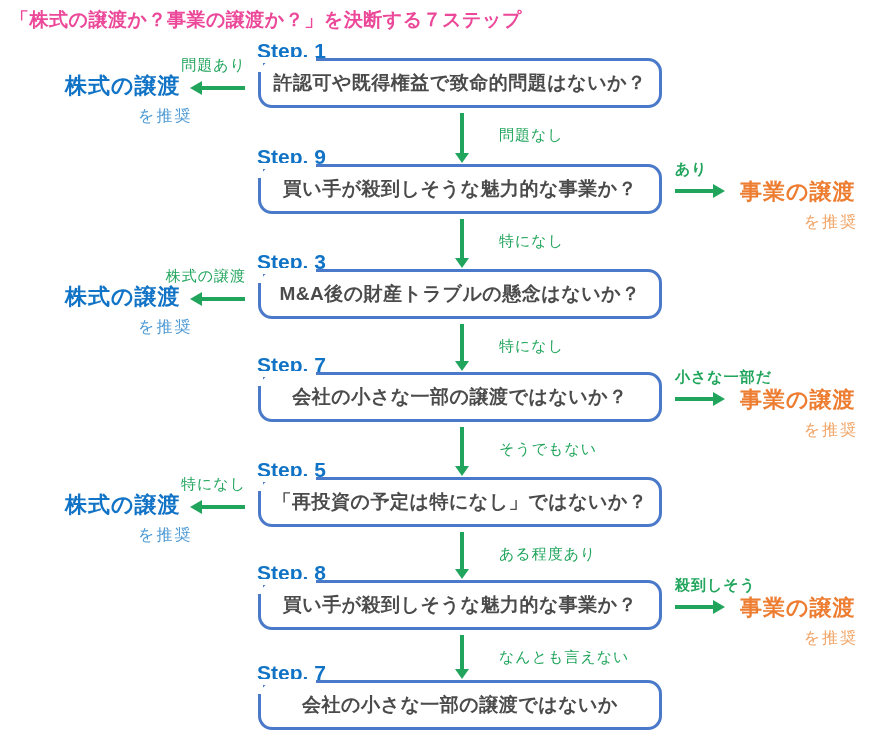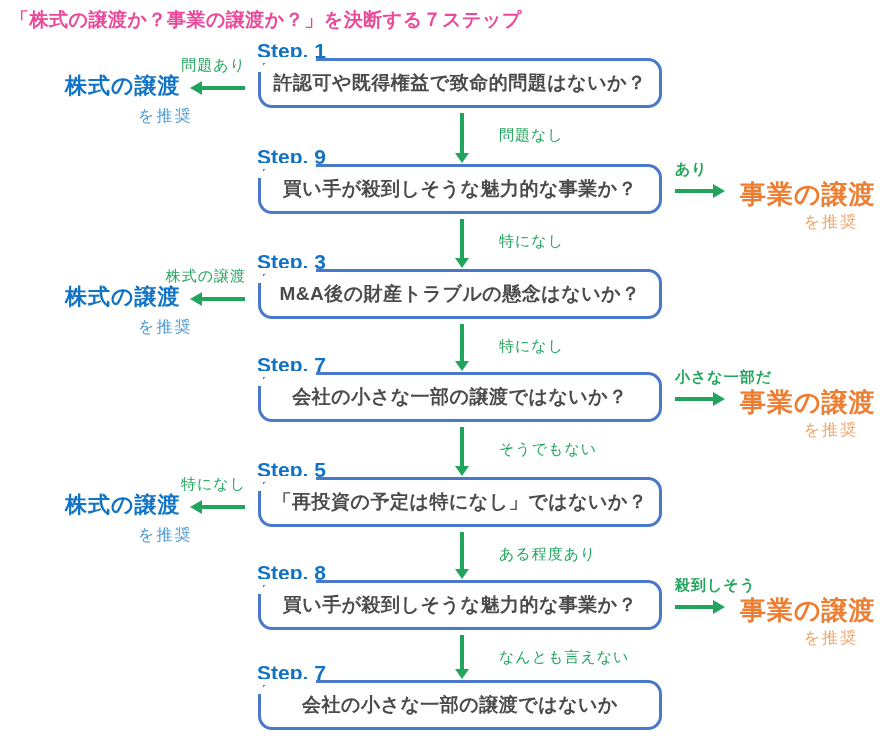--- a/index.html
+++ b/index.html
@@ -24,21 +24,21 @@
   .down-label{position:absolute;left:473px;top:68px;font-size:15px;font-weight:normal;color:#21a55c;letter-spacing:1px;white-space:nowrap;margin-left:26px;}
   .side-label-l{position:absolute;right:642px;top:-2px;font-size:15px;font-weight:normal;color:#21a55c;letter-spacing:1px;white-space:nowrap;}
   .arrow-l{position:absolute;left:190px;top:23px;width:55px;height:13px;display:flex;align-items:center;}
   .head-l{width:0;height:0;border-top:7px solid transparent;border-bottom:7px solid transparent;border-right:12px solid #21a55c;}
   .line-h{flex:1;height:4px;background:#21a55c;}
   .reco-l{position:absolute;left:65px;top:13px;font-size:22px;font-weight:bold;color:#1173c5;letter-spacing:1px;white-space:nowrap;}
   .suffix-l{position:absolute;left:138px;top:48px;font-size:16px;color:#4a98d4;letter-spacing:2px;white-space:nowrap;}
   .side-label-r{position:absolute;left:675px;top:-4px;font-size:15px;font-weight:bold;color:#21a55c;letter-spacing:1px;white-space:nowrap;}
   .arrow-r{position:absolute;left:675px;top:20px;width:50px;height:13px;display:flex;align-items:center;}
   .head-r{width:0;height:0;border-top:7px solid transparent;border-bottom:7px solid transparent;border-left:12px solid #21a55c;}
-  .reco-r{position:absolute;left:740px;top:13px;font-size:26px;font-weight:bold;color:#ed7d31;letter-spacing:1px;white-space:nowrap;}
+  .reco-r{position:absolute;left:740px;top:13px;font-size:22px;font-weight:bold;color:#ed7d31;letter-spacing:1px;white-space:nowrap;}
   .suffix-r{position:absolute;left:762px;top:48px;width:96px;text-align:right;font-size:16px;color:#f0a263;letter-spacing:2px;white-space:nowrap;}
 </style>
 </head>
 <body>
 
 <div class="canvas">
   <div class="title">「株式の譲渡か？事業の譲渡か？」を決断する７ステップ</div>
 
   <div class="step s0">
     <div class="step-label">Step. 1</div>

